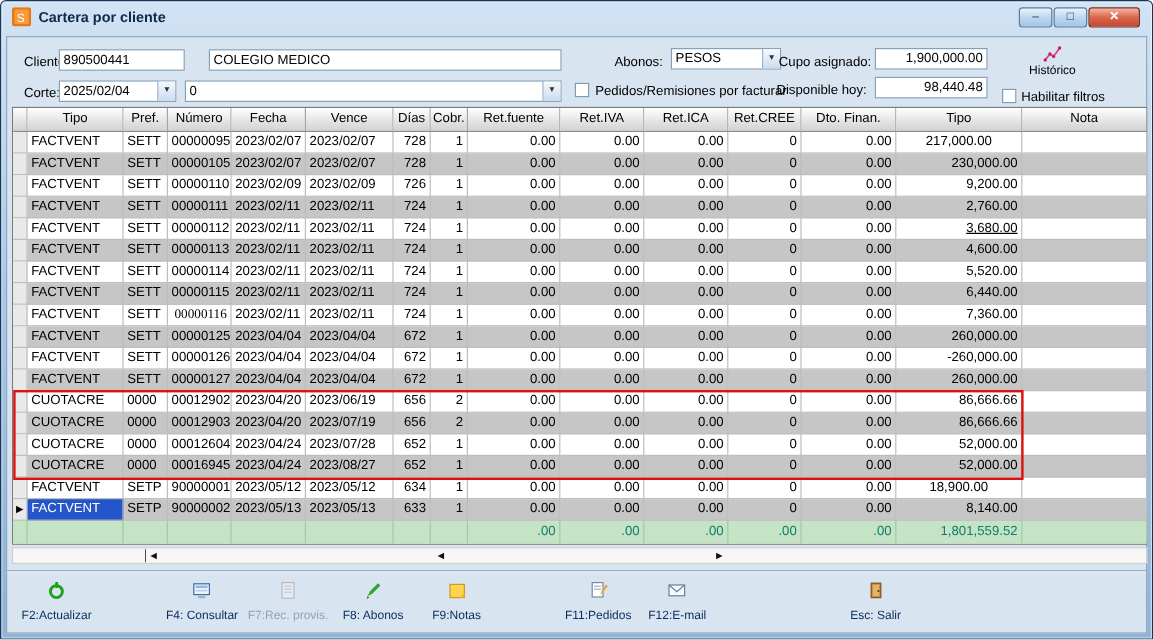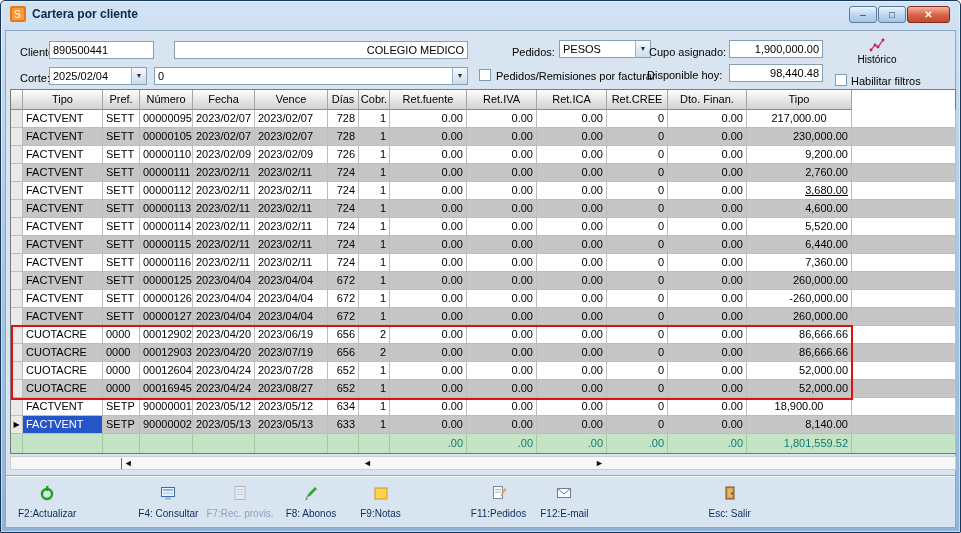--- a/index.html
+++ b/index.html
@@ -82,22 +82,22 @@
       <span class="win-btn">–</span>
       <span class="win-btn">□</span>
       <span class="win-btn close">✕</span>
     </span>
   </div>
 
   <div class="content">
 
     <span class="lbl" style="left:14px;top:15px;">Cliente:</span>
     <input class="fld" style="left: 43px; top: 10px; width: 105px;" readonly="" value="890500441">
-    <input class="fld" style="left: 168px; top: 10px; width: 294px; text-align: right;" readonly="" value="COLEGIO MEDICO">
-    <span class="lbl" style="left:506px;top:15px;">Pedidos:</span>
+    <input class="fld" style="left: 168px; top: 10px; width: 294px;" readonly="" value="COLEGIO MEDICO">
+    <span class="lbl" style="left:506px;top:15px;">Abonos:</span>
     <div class="combo" style="left:553px;top:9px;width:92px;">
       <span class="cval">PESOS</span>
       <span class="cbtn">▼</span>
     </div>
     <span class="lbl" style="left:643px;top:15px;">Cupo asignado:</span>
     <input class="fld num" style="left: 723px; top: 9px; width: 94px;" readonly="" value="1,900,000.00">
     <div class="hist">
       <span style="width:16px;height:16px;display:inline-block;">
         <svg width="16" height="16">
             <path d="M2 13 L6 8 L9 10 L14 3" stroke="#e23a7a" stroke-width="1.4" fill="none"></path>
@@ -135,20 +135,21 @@
           <div class="hcell" style="width: 62px;">Fecha</div>
           <div class="hcell" style="width: 73px;">Vence</div>
           <div class="hcell" style="width: 31px;">Días</div>
           <div class="hcell" style="width: 31px;">Cobr.</div>
           <div class="hcell" style="width: 77px;">Ret.fuente</div>
           <div class="hcell" style="width: 70px;">Ret.IVA</div>
           <div class="hcell" style="width: 70px;">Ret.ICA</div>
           <div class="hcell" style="width: 61px;">Ret.CREE</div>
           <div class="hcell" style="width: 79px;">Dto. Finan.</div>
           <div class="hcell" style="width: 105px;">Tipo</div>
+          <div class="hcell" style="width: 104px;">Nota</div>
         </div>
       <div>
           <div class="grid-row">
             <div class="cell marker" style="width: 12px;"></div>
             <div class="cell first" style="width: 80px; text-align: left;">FACTVENT</div>
             <div class="cell" style="width: 37px; text-align: left;">SETT</div>
             <div class="cell" style="width: 53px; text-align: left;">00000095</div>
             <div class="cell" style="width: 62px; text-align: left;">2023/02/07</div>
             <div class="cell" style="width: 73px; text-align: left;">2023/02/07</div>
             <div class="cell" style="width: 31px; text-align: right;">728</div>
@@ -277,21 +278,21 @@
             <div class="cell" style="width: 70px; text-align: right;">0.00</div>
             <div class="cell" style="width: 61px; text-align: right;">0</div>
             <div class="cell" style="width: 79px; text-align: right;">0.00</div>
             <div class="cell" style="width: 105px; text-align: right;">6,440.00</div>
             <div class="cell" style="width: 104px; text-align: left;"></div>
           </div>
           <div class="grid-row">
             <div class="cell marker" style="width: 12px;"></div>
             <div class="cell first" style="width: 80px; text-align: left;">FACTVENT</div>
             <div class="cell" style="width: 37px; text-align: left;">SETT</div>
-            <div class="cell" style="width: 53px; text-align: center;">00000116</div>
+            <div class="cell" style="width: 53px; text-align: right; font-family: Liberation Serif, serif;">00000116</div>
             <div class="cell" style="width: 62px; text-align: left;">2023/02/11</div>
             <div class="cell" style="width: 73px; text-align: left;">2023/02/11</div>
             <div class="cell" style="width: 31px; text-align: right;">724</div>
             <div class="cell" style="width: 31px; text-align: right;">1</div>
             <div class="cell" style="width: 77px; text-align: right;">0.00</div>
             <div class="cell" style="width: 70px; text-align: right;">0.00</div>
             <div class="cell" style="width: 70px; text-align: right;">0.00</div>
             <div class="cell" style="width: 61px; text-align: right;">0</div>
             <div class="cell" style="width: 79px; text-align: right;">0.00</div>
             <div class="cell" style="width: 105px; text-align: right;">7,360.00</div>

